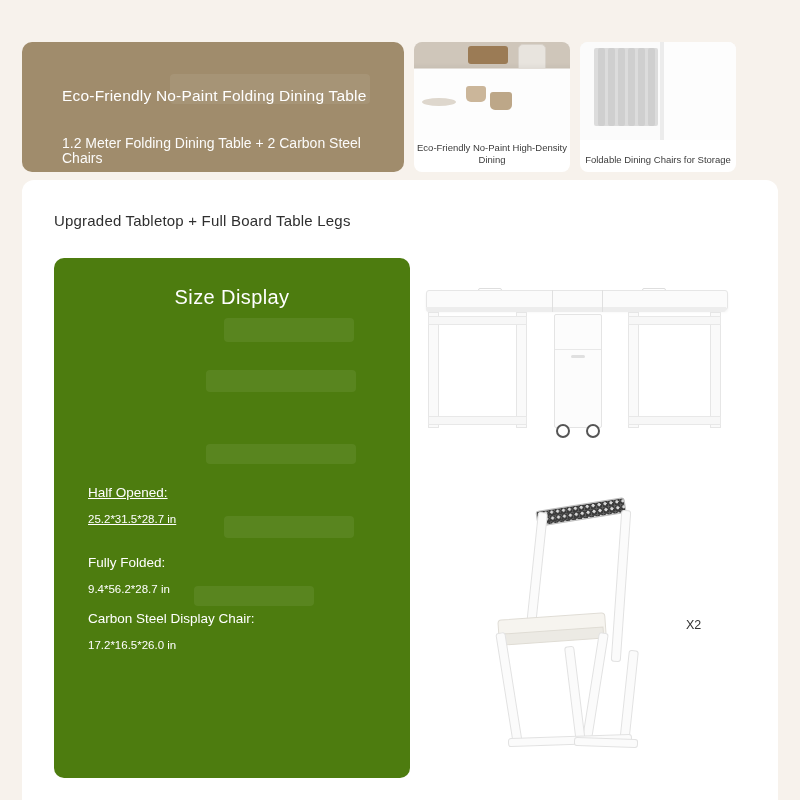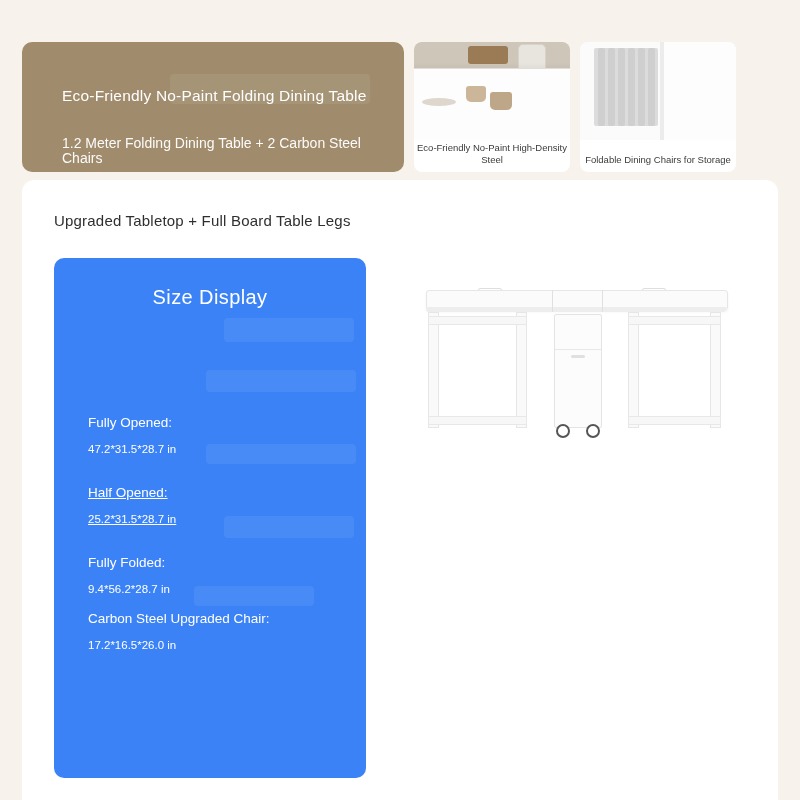--- a/index.html
+++ b/index.html
@@ -137,23 +137,23 @@
     color: #2f2f2f;
     font-weight: 400;
     letter-spacing: .2px;
   }
 
   
   .size-panel {
     position: absolute;
     top: 78px;
     left: 32px;
-    width: 312px;
+    width: 356px;
     height: 520px;
-    background: #3b82f6;
+    background: #4d7c0f;
     border-radius: 10px;
     overflow: hidden;
   }
   .size-panel .ghost-bar {
     position: absolute;
     background: rgba(255,255,255,0.07);
     border-radius: 4px;
   }
   .size-head {
     position: absolute;
@@ -276,21 +276,21 @@
       <div class="photo">
         <div class="t1-bg"></div>
         <div class="t1-dark"></div>
         <div class="t1-wood"></div>
         <div class="t1-jar"></div>
         <div class="t1-table"></div>
         <div class="t1-plate"></div>
         <div class="t1-cup1"></div>
         <div class="t1-cup2"></div>
       </div>
-      <div class="caption">Eco-Friendly No-Paint High-Density Steel</div>
+      <div class="caption">Eco-Friendly No-Paint High-Density Dining</div>
     </div>
 
     <div class="thumb">
       <div class="photo">
         <div class="t2-bg"></div>
         <div class="t2-wall"></div>
         <div class="t2-panel"></div>
         <div class="t2-slat" style="left:18px;"></div>
         <div class="t2-slat" style="left:28px;"></div>
         <div class="t2-slat" style="left:38px;"></div>
@@ -311,37 +311,33 @@
 
     <div class="size-panel">
       <div class="ghost-bar" style="top:60px;left:170px;width:130px;height:24px;"></div>
       <div class="ghost-bar" style="top:112px;left:152px;width:150px;height:22px;"></div>
       <div class="ghost-bar" style="top:258px;left:170px;width:130px;height:22px;"></div>
       <div class="ghost-bar" style="top:186px;left:152px;width:150px;height:20px;"></div>
       <div class="ghost-bar" style="top:328px;left:140px;width:120px;height:20px;"></div>
 
       <div class="size-head">Size Display</div>
 
-      <div class="spec" style="top:156px;">
-        <div class="lbl">Fully Opened:</div>
-        <div class="val">47.2*31.5*28.7 in</div>
-      </div>
 
       <div class="spec" style="top:226px;text-decoration:underline;">
         <div class="lbl">Half Opened:</div>
         <div class="val">25.2*31.5*28.7 in</div>
       </div>
 
       <div class="spec" style="top:296px;">
         <div class="lbl">Fully Folded:</div>
         <div class="val">9.4*56.2*28.7 in</div>
       </div>
 
       <div class="spec" style="top:352px;">
-        <div class="lbl">Carbon Steel Upgraded Chair:</div>
+        <div class="lbl">Carbon Steel Display Chair:</div>
         <div class="val">17.2*16.5*26.0 in</div>
       </div>
     </div>
 
     <div class="table-art">
       <div class="saucer" style="left:62px; top:22px;"></div>
       <div class="cup" style="left:68px; top:12px;"></div>
       <div class="saucer" style="left:226px; top:22px;"></div>
       <div class="cup" style="left:232px; top:12px;"></div>
 
@@ -361,15 +357,32 @@
       <div class="tbl-rail" style="left:218px; top:140px; width:91px;"></div>
 
       <div class="tbl-cab">
         <div class="tbl-cab-line" style="top:34px;"></div>
         <div class="tbl-handle"></div>
       </div>
       <div class="caster" style="left:146px; top:148px;"></div>
       <div class="caster" style="left:176px; top:148px;"></div>
     </div>
 
+    <div class="chair-art">
+      <div class="ch-back"></div>
+      <div class="ch-post" style="left:58px; top:12px; height:112px; transform:rotate(6deg);"></div>
+      <div class="ch-post" style="left:142px; top:10px; height:150px; transform:rotate(4deg);"></div>
+
+      <div class="ch-seat"></div>
+      <div class="ch-seat2"></div>
+
+      <div class="ch-leg" style="left:30px; top:132px; height:110px; transform:rotate(-9deg);"></div>
+      <div class="ch-leg" style="left:116px; top:132px; height:112px; transform:rotate(9deg);"></div>
+      <div class="ch-leg" style="left:96px; top:146px; height:96px; transform:rotate(-7deg);"></div>
+      <div class="ch-leg" style="left:150px; top:150px; height:92px; transform:rotate(6deg);"></div>
+      <div class="ch-leg" style="left:34px; top:236px; width:122px; height:7px; transform:rotate(-2deg);"></div>
+      <div class="ch-leg" style="left:100px; top:238px; width:62px; height:7px; transform:rotate(2deg);"></div>
+
+      <div class="ch-x2">X2</div>
+    </div>
 
   </div>
 </div>
 
 </body></html>

